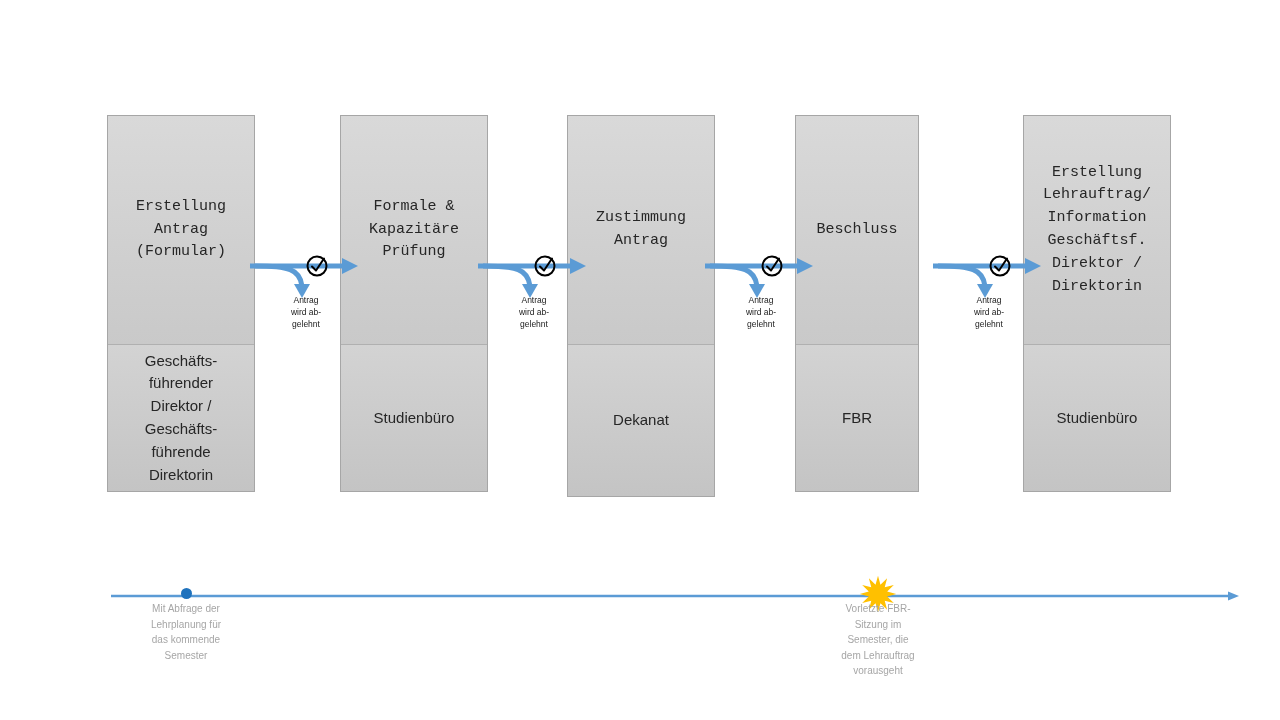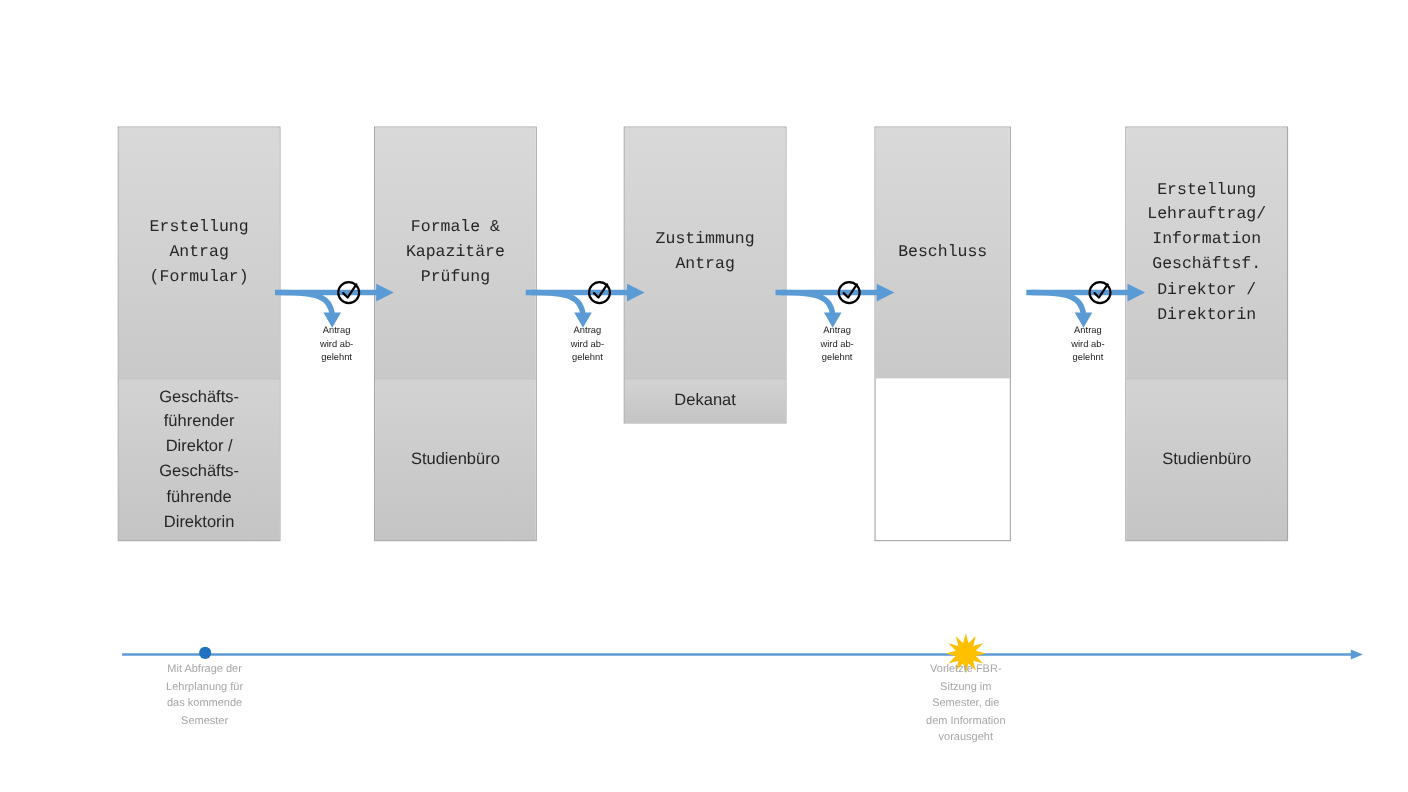--- a/index.html
+++ b/index.html
@@ -127,32 +127,35 @@
     <div class="stage" style="left: 340px; top: 115px; width: 148px; height: 377px;">
       <div class="stage-top" style="height: 228px;">
         <div class="stage-label">Formale &amp;
 Kapazitäre
 Prüfung</div>
       </div>
       <div class="stage-bottom">
         <div class="stage-label">Studienbüro</div>
       </div>
     </div>
-    <div class="stage" style="left: 567px; top: 115px; width: 148px; height: 270px;">
+    <div class="stage" style="left: 567px; top: 115px; width: 148px; height: 382px;">
       <div class="stage-top" style="height: 228px;">
         <div class="stage-label">Zustimmung
 Antrag</div>
       </div>
       <div class="stage-bottom">
         <div class="stage-label">Dekanat</div>
       </div>
     </div>
     <div class="stage" style="left: 795px; top: 115px; width: 124px; height: 377px;">
       <div class="stage-top" style="height: 228px;">
         <div class="stage-label">Beschluss</div>
+      </div>
+      <div class="stage-bottom">
+        <div class="stage-label">FBR</div>
       </div>
     </div>
     <div class="stage" style="left: 1023px; top: 115px; width: 148px; height: 377px;">
       <div class="stage-top" style="height: 228px;">
         <div class="stage-label">Erstellung
 Lehrauftrag/
 Information
 Geschäftsf.
 Direktor /
 Direktorin</div>
@@ -237,15 +240,15 @@
     <div class="tl-caption" style="left: 111px; top: 601px; width: 150px;">Mit Abfrage der
 Lehrplanung für
 das kommende
 Semester</div>
     <div class="tl-star" style="position: absolute; left: 859px; top: 575px;"><svg width="38" height="38" viewBox="0 0 100 100">
         <polygon points="50.00,2.00 56.47,25.85 74.00,8.43 67.68,32.32 91.57,26.00 74.15,43.53 98.00,50.00 74.15,56.47 91.57,74.00 67.68,67.68 74.00,91.57 56.47,74.15 50.00,98.00 43.53,74.15 26.00,91.57 32.32,67.68 8.43,74.00 25.85,56.47 2.00,50.00 25.85,43.53 8.43,26.00 32.32,32.32 26.00,8.43 43.53,25.85" fill="#ffc000"></polygon>
       </svg></div>
     <div class="tl-caption" style="left: 797px; top: 601px; width: 162px;">Vorletzte FBR-
 Sitzung im
 Semester, die
-dem Information
+dem Lehrauftrag
 vorausgeht</div>
   </div>
 
 </body></html>

